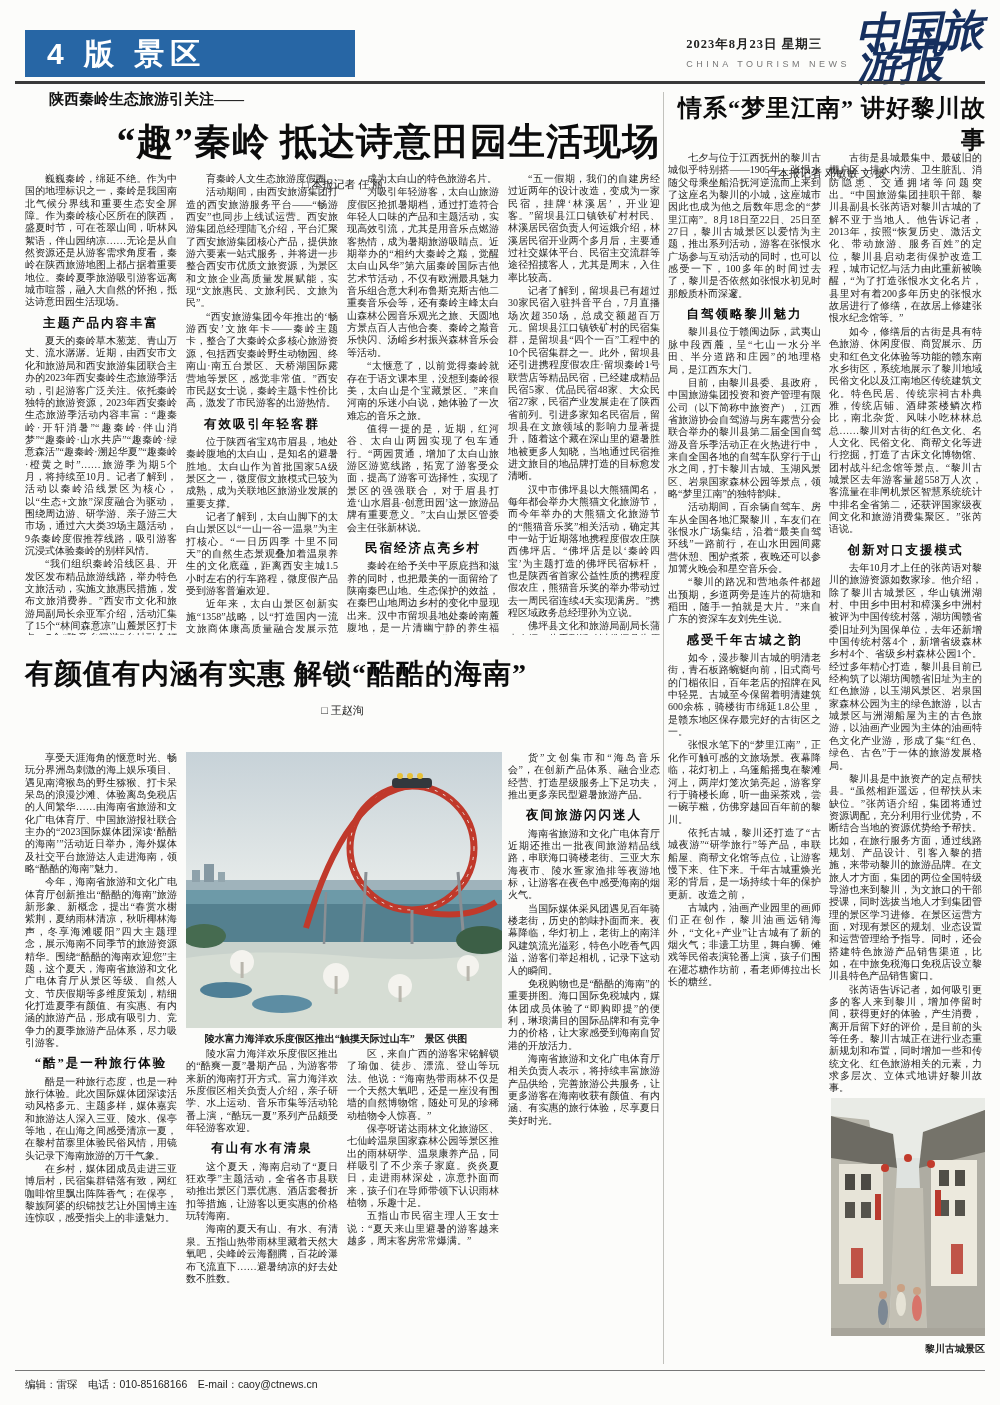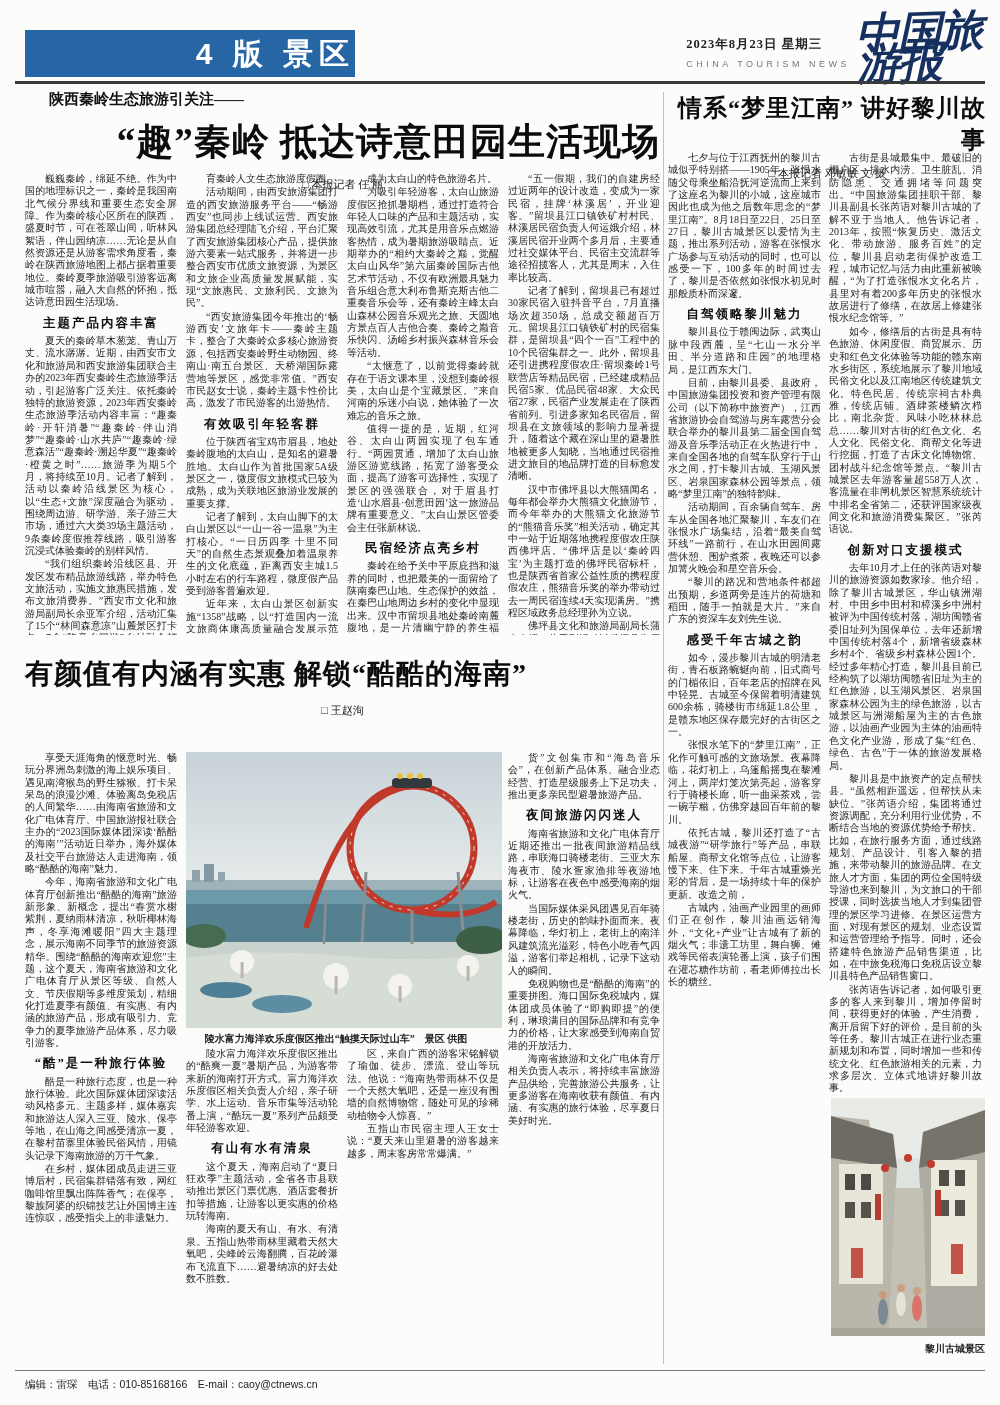--- a/index.html
+++ b/index.html
@@ -1,22 +1,22 @@
 <!DOCTYPE html>
 <html><head>
 <meta charset="utf-8">
 <style>
   html,body{margin:0;padding:0;background:#e9e9e7;}
   #paper{position:relative;width:1000px;height:1405px;margin:0 auto;background:#fcfcfa;
          font-family:"Liberation Serif","DejaVu Serif",serif;color:#1d1d1d;overflow:hidden;
          box-shadow:0 0 6px rgba(0,0,0,.25);}
   
   #edition-box{position:absolute;left:25px;top:30px;width:330px;height:47px;background:#2766a5;
-    color:#fff;font-weight:bold;font-size:30px;line-height:47px;padding-left:10px;letter-spacing:6px;
-    font-family:"Liberation Sans","DejaVu Sans",sans-serif;box-sizing:border-box;text-align:right;}
+    color:#fff;font-weight:bold;font-size:30px;line-height:47px;padding-left:22px;letter-spacing:6px;
+    font-family:"Liberation Sans","DejaVu Sans",sans-serif;box-sizing:border-box;}
   #dateline{position:absolute;right:150px;top:36px;text-align:left;}
   #dateline .d{font-size:12.5px;font-weight:bold;color:#222;letter-spacing:1px;}
   #dateline .e{font-size:9px;color:#777;letter-spacing:3.5px;margin-top:6px;
     font-family:"Liberation Sans","DejaVu Sans",sans-serif;}
   #masthead{position:absolute;right:14px;top:18px;width:130px;font-style:italic;font-weight:bold;
     font-size:44px;line-height:30px;color:#16305f;transform:rotate(-2deg);letter-spacing:-2px;
     font-family:"Liberation Serif",serif;}
   #toprule{position:absolute;left:15px;right:15px;top:81px;border-top:3px solid #3a3a3a;}
   #vrule{position:absolute;left:663px;top:92px;height:1272px;border-left:1px solid #c2c2bd;}
   
@@ -207,20 +207,21 @@
       <p>在乡村，媒体团成员走进三亚博后村，民宿集群错落有致，网红咖啡馆里飘出阵阵香气；在保亭，黎族阿婆的织锦技艺让外国博主连连惊叹，感受指尖上的非遗魅力。</p>
     </div>
   <div class="col" style="left:186px;top:1048px;width:152px;height:322px;">
       <p>陵水富力海洋欢乐度假区推出的“酷爽一夏”暑期产品，为游客带来新的海南打开方式。富力海洋欢乐度假区相关负责人介绍，亲子研学、水上运动、音乐市集等活动轮番上演，“酷玩一夏”系列产品颇受年轻游客欢迎。</p>
       <h4>有山有水有清泉</h4>
       <p>这个夏天，海南启动了“夏日狂欢季”主题活动，全省各市县联动推出景区门票优惠、酒店套餐折扣等措施，让游客以更实惠的价格玩转海南。</p>
       <p>海南的夏天有山、有水、有清泉。五指山热带雨林里藏着天然大氧吧，尖峰岭云海翻腾，百花岭瀑布飞流直下……避暑纳凉的好去处数不胜数。</p>
     </div>
   <div class="col" style="left:347px;top:1048px;width:152px;height:322px;">
       <p>区，来自广西的游客宋铭解锁了瑜伽、徒步、漂流、登山等玩法。他说：“海南热带雨林不仅是一个天然大氧吧，还是一座没有围墙的自然博物馆，随处可见的珍稀动植物令人惊喜。”</p>
+      <p>保亭呀诺达雨林文化旅游区、七仙岭温泉国家森林公园等景区推出的雨林研学、温泉康养产品，同样吸引了不少亲子家庭。炎炎夏日，走进雨林深处，凉意扑面而来，孩子们在导师带领下认识雨林植物，乐趣十足。</p>
       <p>五指山市民宿主理人王女士说：“夏天来山里避暑的游客越来越多，周末客房常常爆满。”</p>
     </div>
   <div class="col" style="left:508px;top:752px;width:152px;height:618px;">
       <p>货”文创集市和“海岛音乐会”，在创新产品体系、融合业态经营、打造星级服务上下足功夫，推出更多亲民型避暑旅游产品。</p>
       <h4>夜间旅游闪闪迷人</h4>
       <p>海南省旅游和文化广电体育厅近期还推出一批夜间旅游精品线路，串联海口骑楼老街、三亚大东海夜市、陵水疍家渔排等夜游地标，让游客在夜色中感受海南的烟火气。</p>
       <p>当国际媒体采风团遇见百年骑楼老街，历史的韵味扑面而来。夜幕降临，华灯初上，老街上的南洋风建筑流光溢彩，特色小吃香气四溢，游客们举起相机，记录下这动人的瞬间。</p>
       <p>免税购物也是“酷酷的海南”的重要拼图。海口国际免税城内，媒体团成员体验了“即购即提”的便利，琳琅满目的国际品牌和有竞争力的价格，让大家感受到海南自贸港的开放活力。</p>
       <p>海南省旅游和文化广电体育厅相关负责人表示，将持续丰富旅游产品供给，完善旅游公共服务，让更多游客在海南收获有颜值、有内涵、有实惠的旅行体验，尽享夏日美好时光。</p>
     </div>

